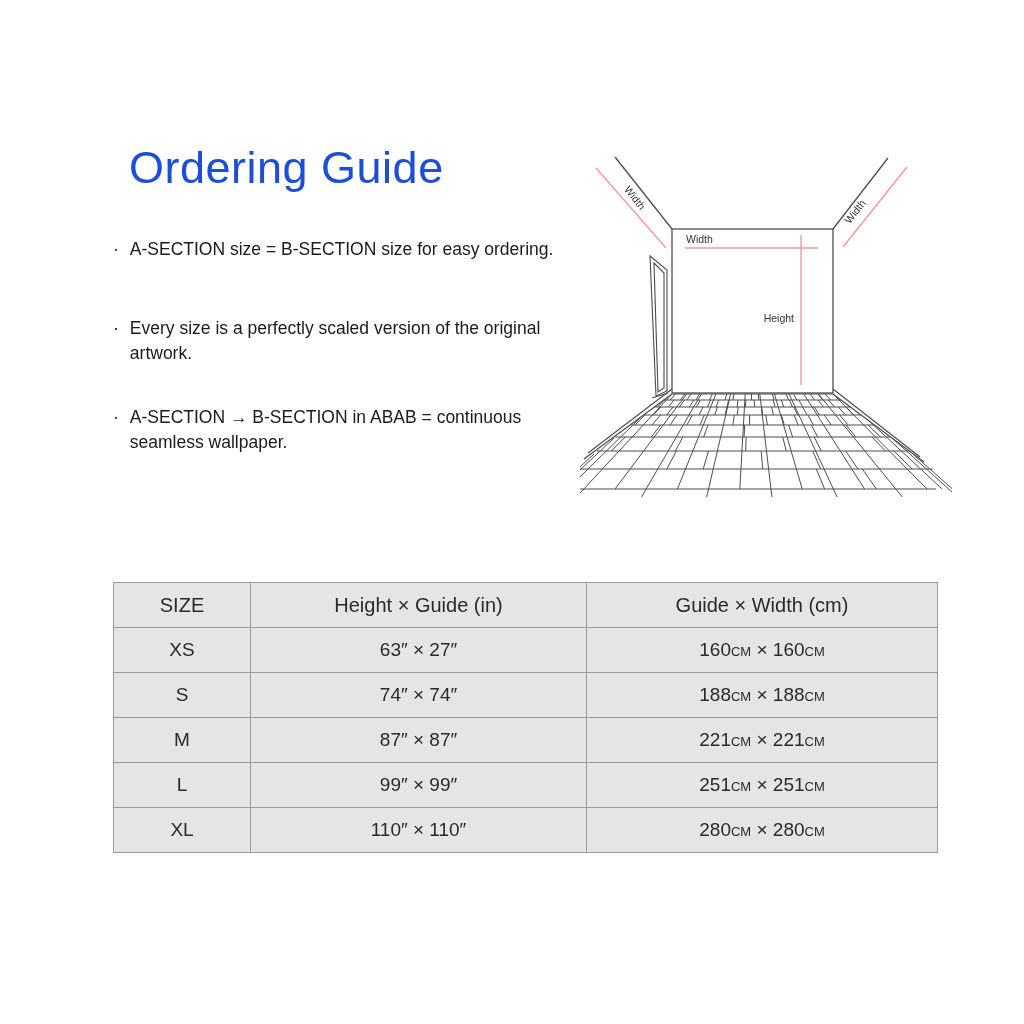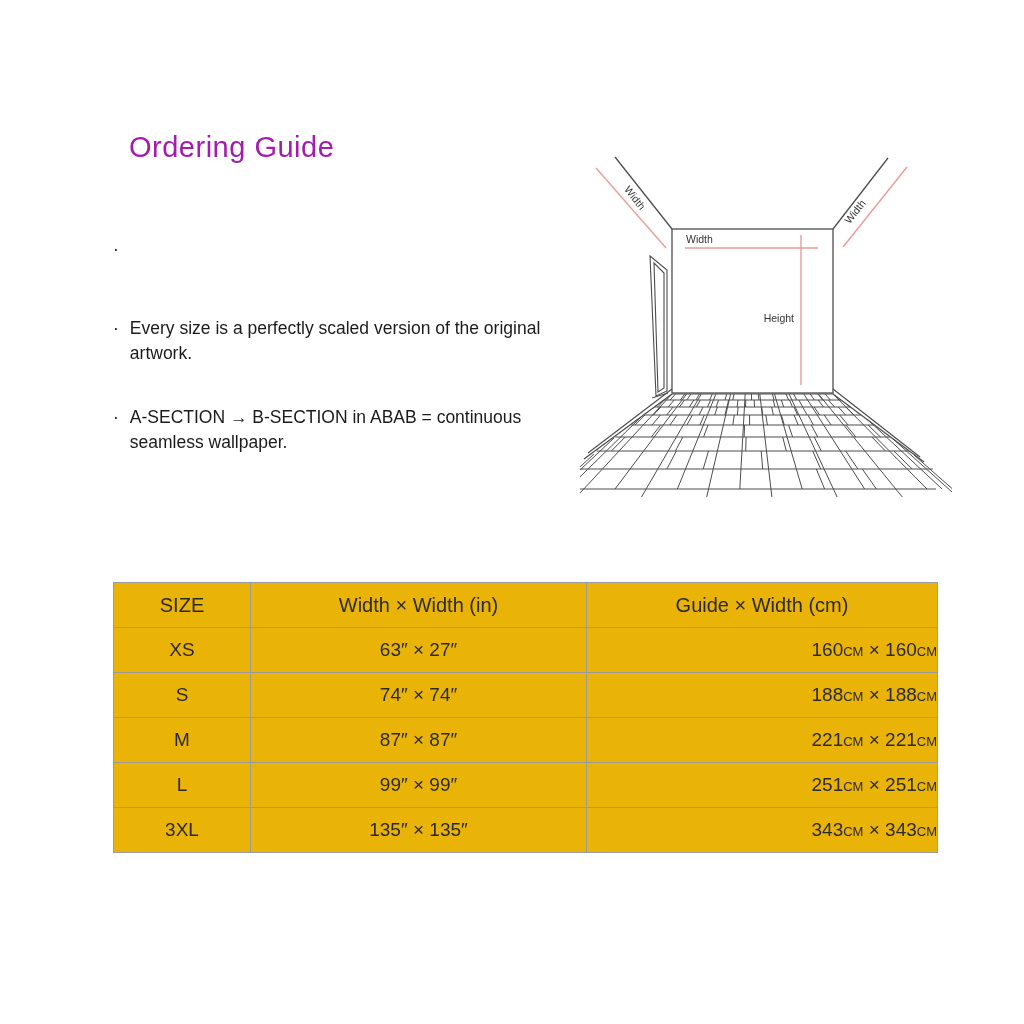--- a/index.html
+++ b/index.html
@@ -2,52 +2,53 @@
 <html><head>
 <meta charset="utf-8">
 <style>
   html,body{margin:0;padding:0;}
   body{
     width:1024px;height:1024px;background:#ffffff;position:relative;overflow:hidden;
     font-family:"Liberation Sans","DejaVu Sans",sans-serif;color:#1c1c1c;
   }
   .page-title{
     position:absolute;left:129px;top:112px;
-    font-size:29px;font-weight:400;color:#a21caf;letter-spacing:0.5px;
+    font-size:45px;font-weight:400;color:#1d4ed8;letter-spacing:0.5px;
   }
   .bullet{
     position:absolute;left:113px;width:482px;
     display:flex;gap:11px;font-size:17.5px;line-height:25px;color:#1b1b1b;
   }
   .bullet .dot{flex:0 0 auto;font-size:17.5px;line-height:25px;}
   .bullet-1{top:237px;}
   .bullet-2{top:316px;}
   .bullet-3{top:405px;}
   .diagram-wrap{position:absolute;left:580px;top:132px;width:372px;height:385px;}
   .diagram-wrap svg{display:block;width:100%;height:100%;}
   .diag-label{font-size:10.5px;fill:#333;font-family:"Liberation Sans","DejaVu Sans",sans-serif;}
   table.size-table{
     position:absolute;left:113px;top:582px;width:824px;
     border-collapse:collapse;table-layout:fixed;
   }
   .size-table th,.size-table td{
-    border:1px solid #9b9b9b;background:#eab308;
+    border:1px solid #9b9b9b;background:#e5e5e5;
     height:44px;text-align:center;vertical-align:middle;
     font-size:19px;font-weight:400;color:#2a2a2a;padding:0;
   }
   .size-table th{font-size:20px;}
-  .size-table td.cm-cell{font-variant:small-caps;text-align:right;}
+  .size-table td.cm-cell{font-variant:small-caps;}
 </style>
 </head>
 <body>
 
 <h1 class="page-title">Ordering Guide</h1>
 
 <div class="bullet bullet-1">
   <span class="dot">·</span>
+  <span>A-SECTION size = B-SECTION size for easy ordering.</span>
 </div>
 <div class="bullet bullet-2">
   <span class="dot">·</span>
   <span>Every size is a perfectly scaled version of the original artwork.</span>
 </div>
 <div class="bullet bullet-3">
   <span class="dot">·</span>
   <span>A-SECTION → B-SECTION in ABAB = continuous seamless wallpaper.</span>
 </div>
 
@@ -199,21 +200,21 @@
 
 <table class="size-table">
   <colgroup>
       <col style="width:137px">
       <col style="width:336px">
       <col style="width:351px">
     </colgroup>
   <thead>
     <tr>
       <th>SIZE</th>
-      <th>Width × Width (in)</th>
+      <th>Height × Guide (in)</th>
       <th>Guide × Width (cm)</th>
     </tr>
   </thead>
   <tbody>
     <tr>
       <td>XS</td>
       <td>63″ × 27″</td>
       <td class="cm-cell">160cm × 160cm</td>
     </tr>
     <tr>
@@ -225,18 +226,18 @@
       <td>M</td>
       <td>87″ × 87″</td>
       <td class="cm-cell">221cm × 221cm</td>
     </tr>
     <tr>
       <td>L</td>
       <td>99″ × 99″</td>
       <td class="cm-cell">251cm × 251cm</td>
     </tr>
     <tr>
-      <td>3XL</td>
-      <td>135″ × 135″</td>
-      <td class="cm-cell">343cm × 343cm</td>
+      <td>XL</td>
+      <td>110″ × 110″</td>
+      <td class="cm-cell">280cm × 280cm</td>
     </tr>
   </tbody>
 </table>
 
 </body></html>

